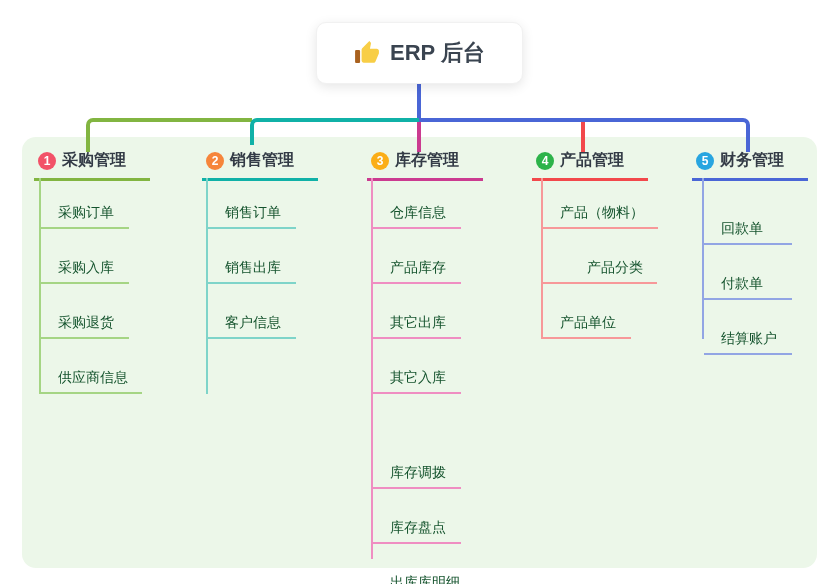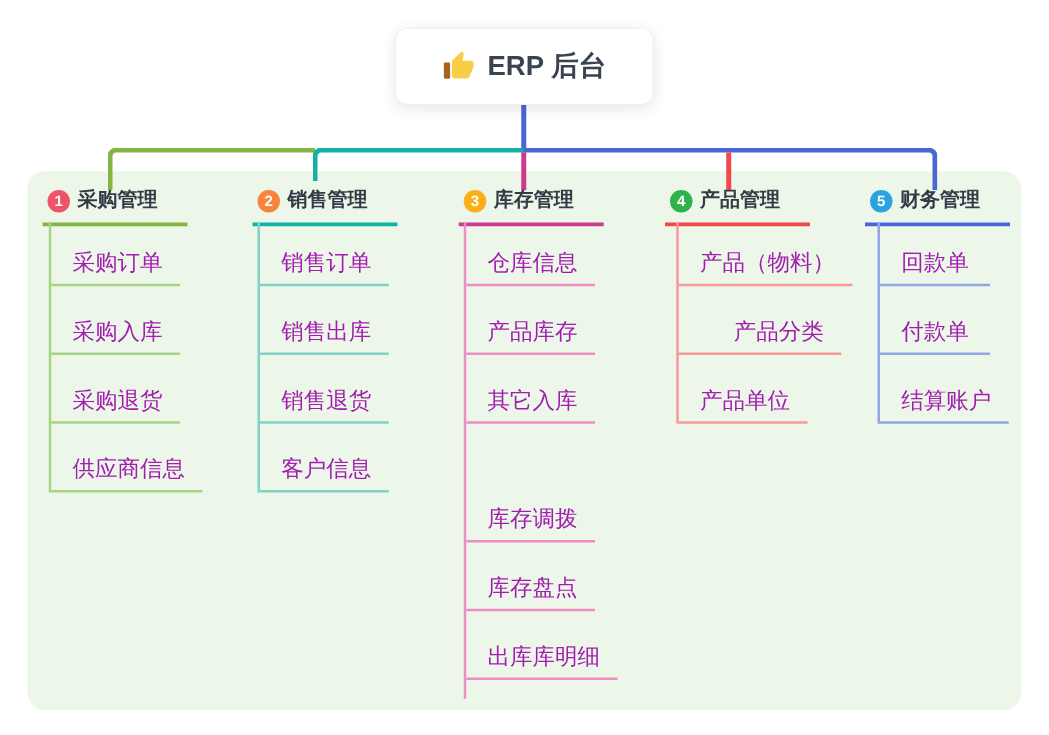--- a/index.html
+++ b/index.html
@@ -41,21 +41,21 @@
     width:18px;height:18px;border-radius:50%;flex:0 0 18px;
     display:inline-flex;align-items:center;justify-content:center;
     color:#ffffff;font-size:12px;font-weight:600;line-height:1;
   }
   
   .branch-col{position:absolute;top:178px;border-left:2px solid;box-sizing:border-box;}
   .child-row{
     box-sizing:border-box;height:55px;width:max-content;min-width:88px;
     display:flex;align-items:flex-end;padding:0 14px 5px 17px;
     border-bottom:2px solid;border-bottom-color:inherit;
-    font-size:18px;color:#a21caf;white-space:nowrap;
+    font-size:14px;color:#14532d;white-space:nowrap;
   }
   .child-row:first-child{height:51px;}
 </style>
 </head>
 <body>
 
 <div class="stage">
 
   <div class="panel"></div>
 
@@ -100,39 +100,39 @@
     <span>销售管理</span>
   </div>
   <div class="branch-col" style="left:206px;height:216px;border-left-color:#7ed4c9;">
     <div class="child-row" style="border-bottom-color:#7ed4c9;">
         <span>销售订单</span>
       </div>
     <div class="child-row" style="border-bottom-color:#7ed4c9;">
         <span>销售出库</span>
       </div>
     <div class="child-row" style="border-bottom-color:#7ed4c9;">
-        <span>销售退货</span>
-      </div>
-    <div class="child-row" style="border-bottom-color:#7ed4c9;">
         <span>客户信息</span>
       </div>
   </div>
 
   <div class="branch-header" style="left:367px;border-bottom-color:#cb3b90;">
     <span class="badge" style="background:#fbae17;">3</span>
     <span>库存管理</span>
   </div>
   <div class="branch-col" style="left:371px;height:381px;border-left-color:#ef8ec2;">
     <div class="child-row" style="border-bottom-color:#ef8ec2;">
         <span>仓库信息</span>
       </div>
     <div class="child-row" style="border-bottom-color:#ef8ec2;">
         <span>产品库存</span>
       </div>
-    <div class="child-row" style="border-bottom-color:#ef8ec2;justify-content:center;">
+    <div class="child-row" style="border-bottom-color:#ef8ec2;">
+        <span>其它出库</span>
+      </div>
+    <div class="child-row" style="border-bottom-color:#ef8ec2;">
         <span>其它入库</span>
       </div>
     <div class="child-row" style="border-bottom-color:#ef8ec2;margin-top:40px;">
         <span>库存调拨</span>
       </div>
     <div class="child-row" style="border-bottom-color:#ef8ec2;">
         <span>库存盘点</span>
       </div>
     <div class="child-row" style="border-bottom-color:#ef8ec2;">
         <span>出库库明细</span>
@@ -153,21 +153,21 @@
     <div class="child-row" style="border-bottom-color:#f79899;">
         <span>产品单位</span>
       </div>
   </div>
 
   <div class="branch-header" style="left:692px;border-bottom-color:#4a66d6;">
     <span class="badge" style="background:#28a5e0;">5</span>
     <span>财务管理</span>
   </div>
   <div class="branch-col" style="left:702px;height:161px;border-left-color:#92a5e4;">
-    <div class="child-row" style="border-bottom-color:#92a5e4;">
+    <div class="child-row" style="border-bottom-color:#92a5e4;margin-top:16px;">
         <span>回款单</span>
       </div>
     <div class="child-row" style="border-bottom-color:#92a5e4;align-items:flex-end;">
         <span>付款单</span>
       </div>
     <div class="child-row" style="border-bottom-color:#92a5e4;">
         <span>结算账户</span>
       </div>
   </div>
 

